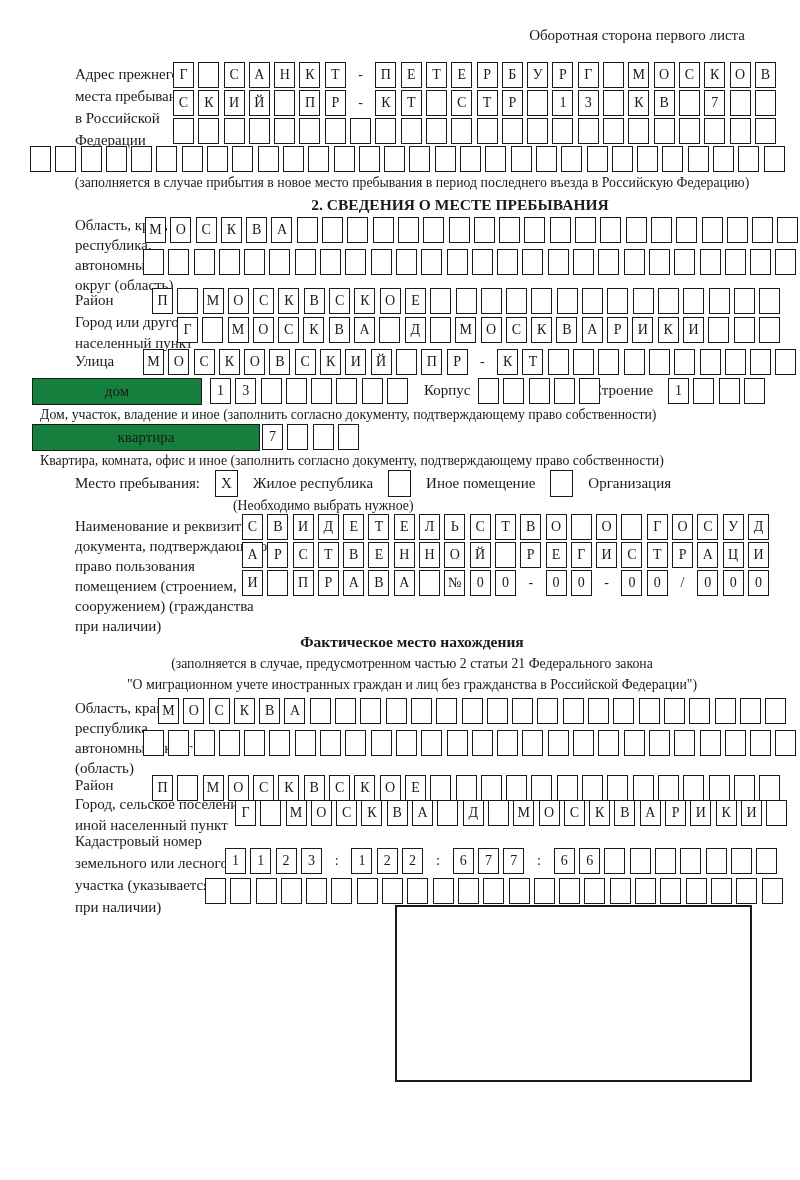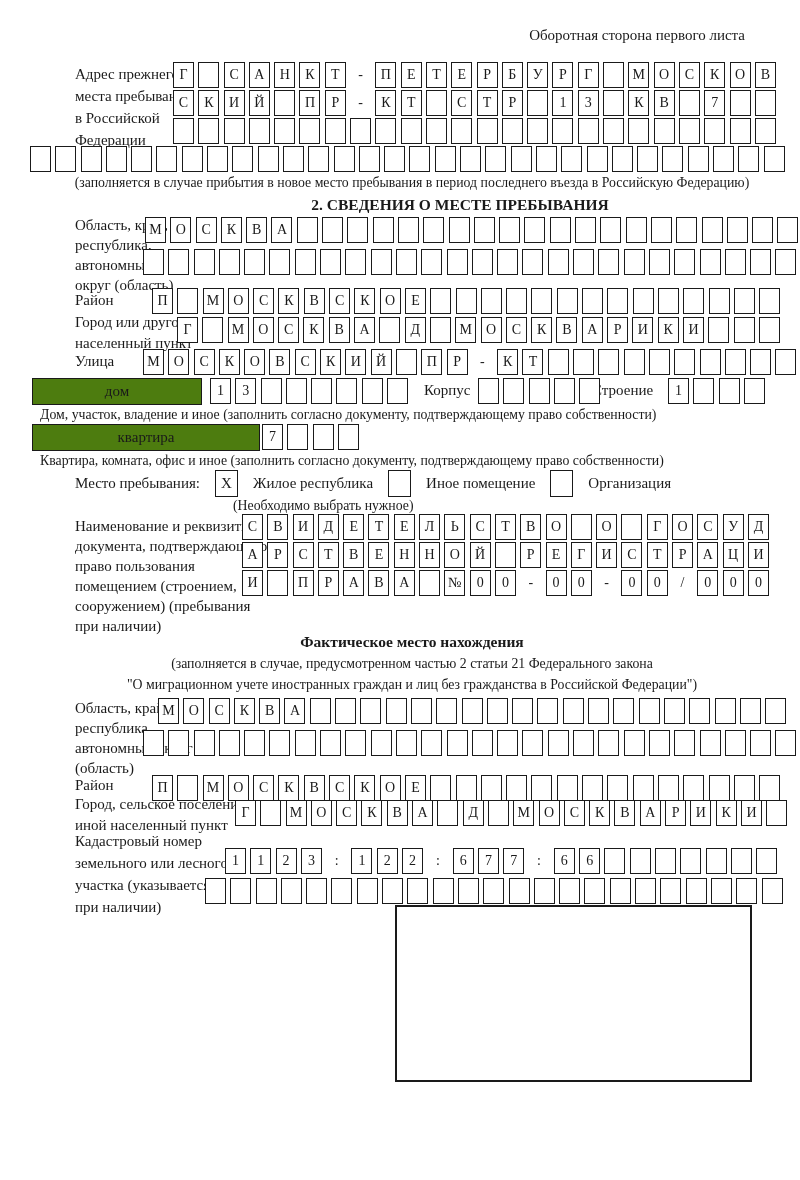--- a/index.html
+++ b/index.html
@@ -15,21 +15,21 @@
   .small{font-size:13.8px;}
   .cellrow{position:absolute;display:flex;gap:4.3px;}
   .cell{
     width:21px;height:26px;box-sizing:border-box;border:1.7px solid var(--ink);
     display:flex;align-items:center;justify-content:center;
     font-size:14px;background:#fff;flex:0 0 auto;
   }
   .cell.sep{border:none;background:transparent;}
   .widebox{
     position:absolute;height:27px;box-sizing:border-box;border:1.7px solid var(--ink);
-    display:flex;align-items:center;justify-content:center;font-size:15px;background:#4d7c0f;
+    display:flex;align-items:center;justify-content:center;font-size:15px;background:#15803d;
   }
   .cb{
     width:23px;height:27px;box-sizing:border-box;border:1.7px solid var(--ink);
     display:flex;align-items:center;justify-content:center;font-size:15px;background:#fff;flex:0 0 auto;
   }
   .residence-row{position:absolute;left:75px;top:470px;display:flex;align-items:center;column-gap:15px;font-size:15px;}
   .stamp-box{position:absolute;left:395px;top:905px;width:357px;height:177px;box-sizing:border-box;border:2px solid var(--ink);background:#fff;}
   .stamp-caption{position:absolute;left:383px;top:1090px;width:390px;text-align:center;font-size:13.8px;line-height:22px;white-space:normal;}
   .lblline{position:absolute;white-space:nowrap;font-size:15px;}
 </style>
@@ -85,21 +85,21 @@
       <div class="lblline" style="left: 75px; top: 257px;">автономный</div>
       <div class="lblline" style="left: 75px; top: 277px;">округ (область)</div>
       <div class="lblline" style="left: 75px; top: 292px;">Район</div>
       <div class="lblline" style="left: 75px; top: 314px;">Город или другой</div>
       <div class="lblline" style="left: 75px; top: 335px;">населенный пункт</div>
       <div class="lblline" style="left: 75px; top: 353px;">Улица</div>
       <div class="lblline" style="left: 75px; top: 518px;">Наименование и реквизиты</div>
       <div class="lblline" style="left: 75px; top: 538px;">документа, подтверждающего</div>
       <div class="lblline" style="left: 75px; top: 558px;">право пользования</div>
       <div class="lblline" style="left: 75px; top: 578px;">помещением (строением,</div>
-      <div class="lblline" style="left: 75px; top: 598px;">сооружением) (пребывания</div>
+      <div class="lblline" style="left: 75px; top: 598px;">сооружением) (гражданства</div>
       <div class="lblline" style="left: 75px; top: 618px;">при наличии)</div>
       <div class="lblline" style="left: 75px; top: 700px;">Область, край,</div>
       <div class="lblline" style="left: 75px; top: 720px;">республика,</div>
       <div class="lblline" style="left: 75px; top: 740px;">автономный округ</div>
       <div class="lblline" style="left: 75px; top: 760px;">(область)</div>
       <div class="lblline" style="left: 75px; top: 777px;">Район</div>
       <div class="lblline" style="left: 75px; top: 796px;">Город, сельское поселение,</div>
       <div class="lblline" style="left: 75px; top: 817px;">иной населенный пункт</div>
       <div class="lblline" style="left: 75px; top: 833px;">Кадастровый номер</div>
       <div class="lblline" style="left: 75px; top: 855px;">земельного или лесного</div>

